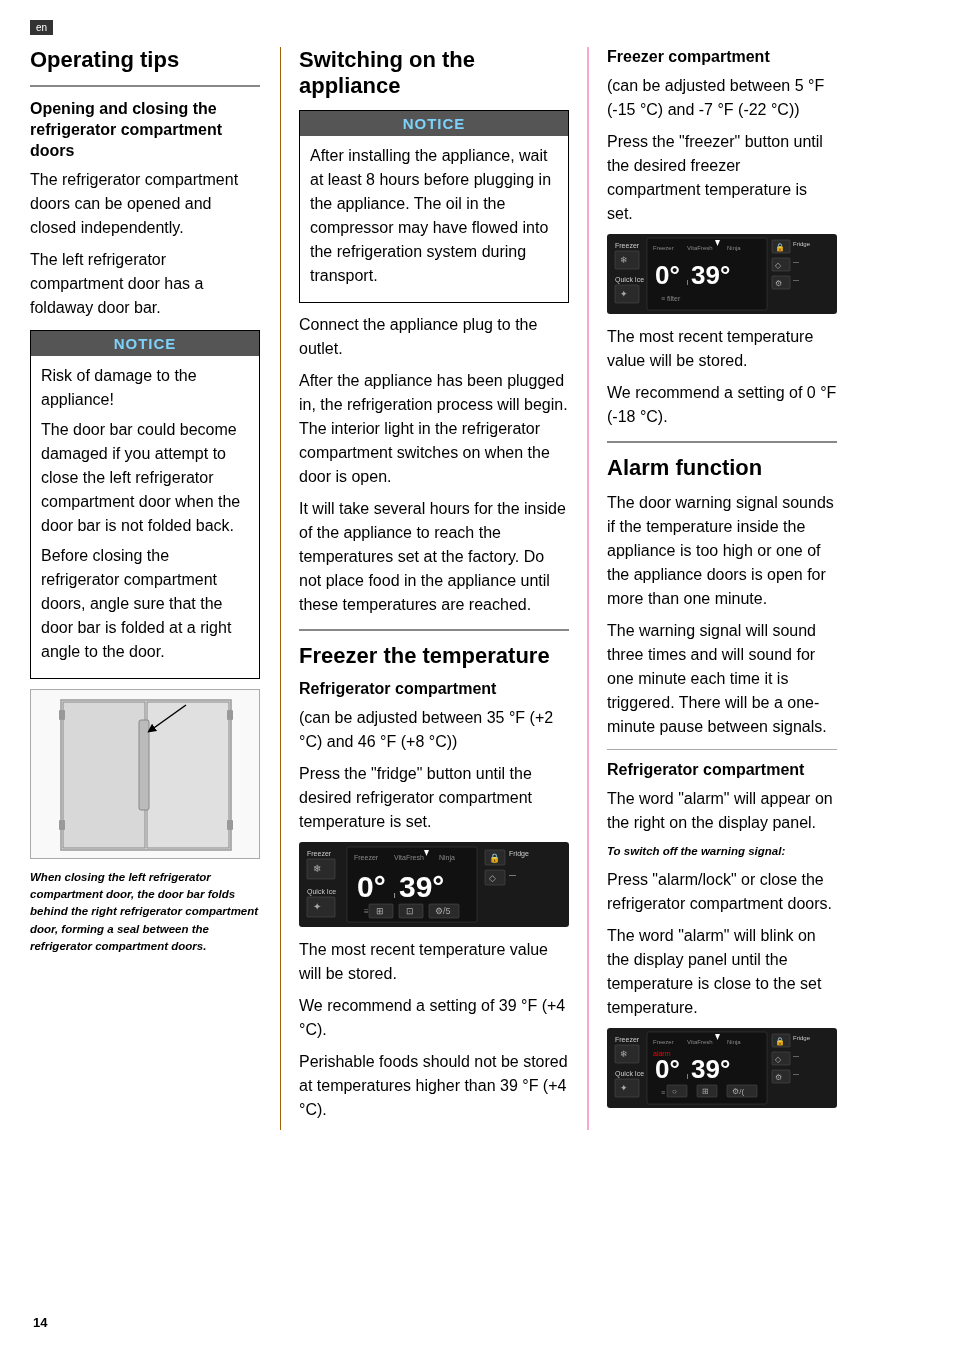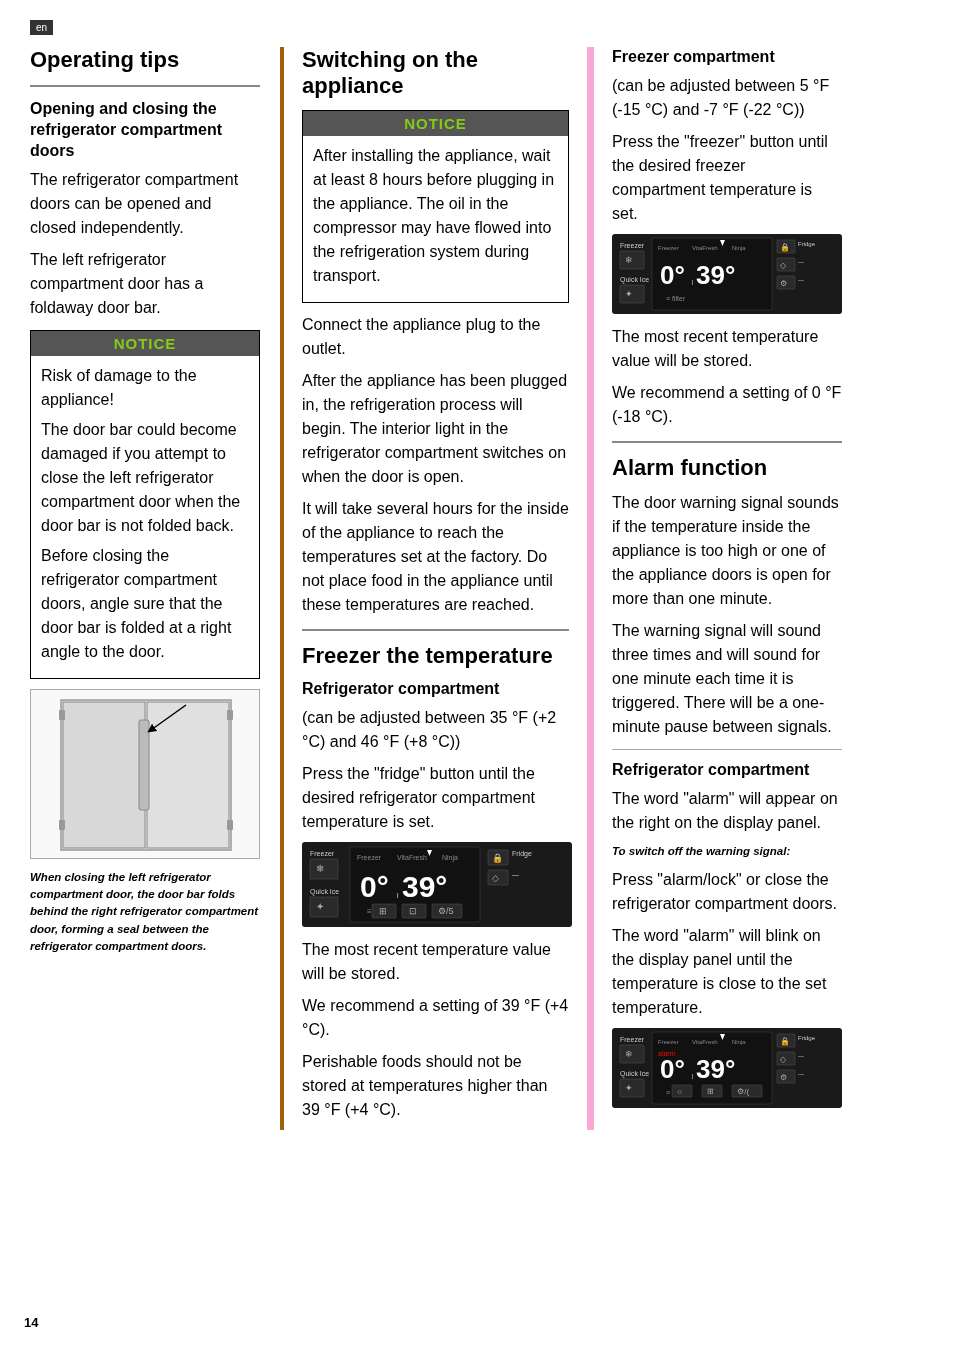--- a/index.html
+++ b/index.html
@@ -26,41 +26,41 @@
       background: #333;
       color: #fff;
       font-size: 10px;
       padding: 2px 6px;
       margin-bottom: 12px;
     }
 
     .page-number {
       position: absolute;
       bottom: 20px;
-      left: 24px;
+      left: 33px;
       font-size: 13px;
       font-weight: bold;
     }
 
     .columns {
       display: flex;
       gap: 0;
       width: 100%;
     }
 
     .col-left {
       width: 290px;
       padding-right: 20px;
-      border-right: 4px solid #a16207;
+      border-right: 1px solid #a16207;
     }
 
     .col-middle {
       width: 310px;
       padding: 0 18px;
-      border-right: 7px solid #f9a8d4;
+      border-right: 2px solid #f9a8d4;
     }
 
     .col-right {
       width: 306px;
       padding-left: 18px;
     }
 
     h1.section-title {
       font-size: 22px;
       font-weight: bold;
@@ -82,21 +82,21 @@
     }
 
     .notice-box {
       border: 1px solid #000;
       background: #fff;
       margin: 10px 0;
     }
 
     .notice-title {
       background: #555;
-      color: #84cc16;
+      color: #7dd3fc;
       text-align: center;
       font-size: 15px;
       font-weight: bold;
       padding: 4px 0;
       letter-spacing: 1px;
     }
 
     .notice-content {
       padding: 8px 10px;
       font-size: 11.5px;

